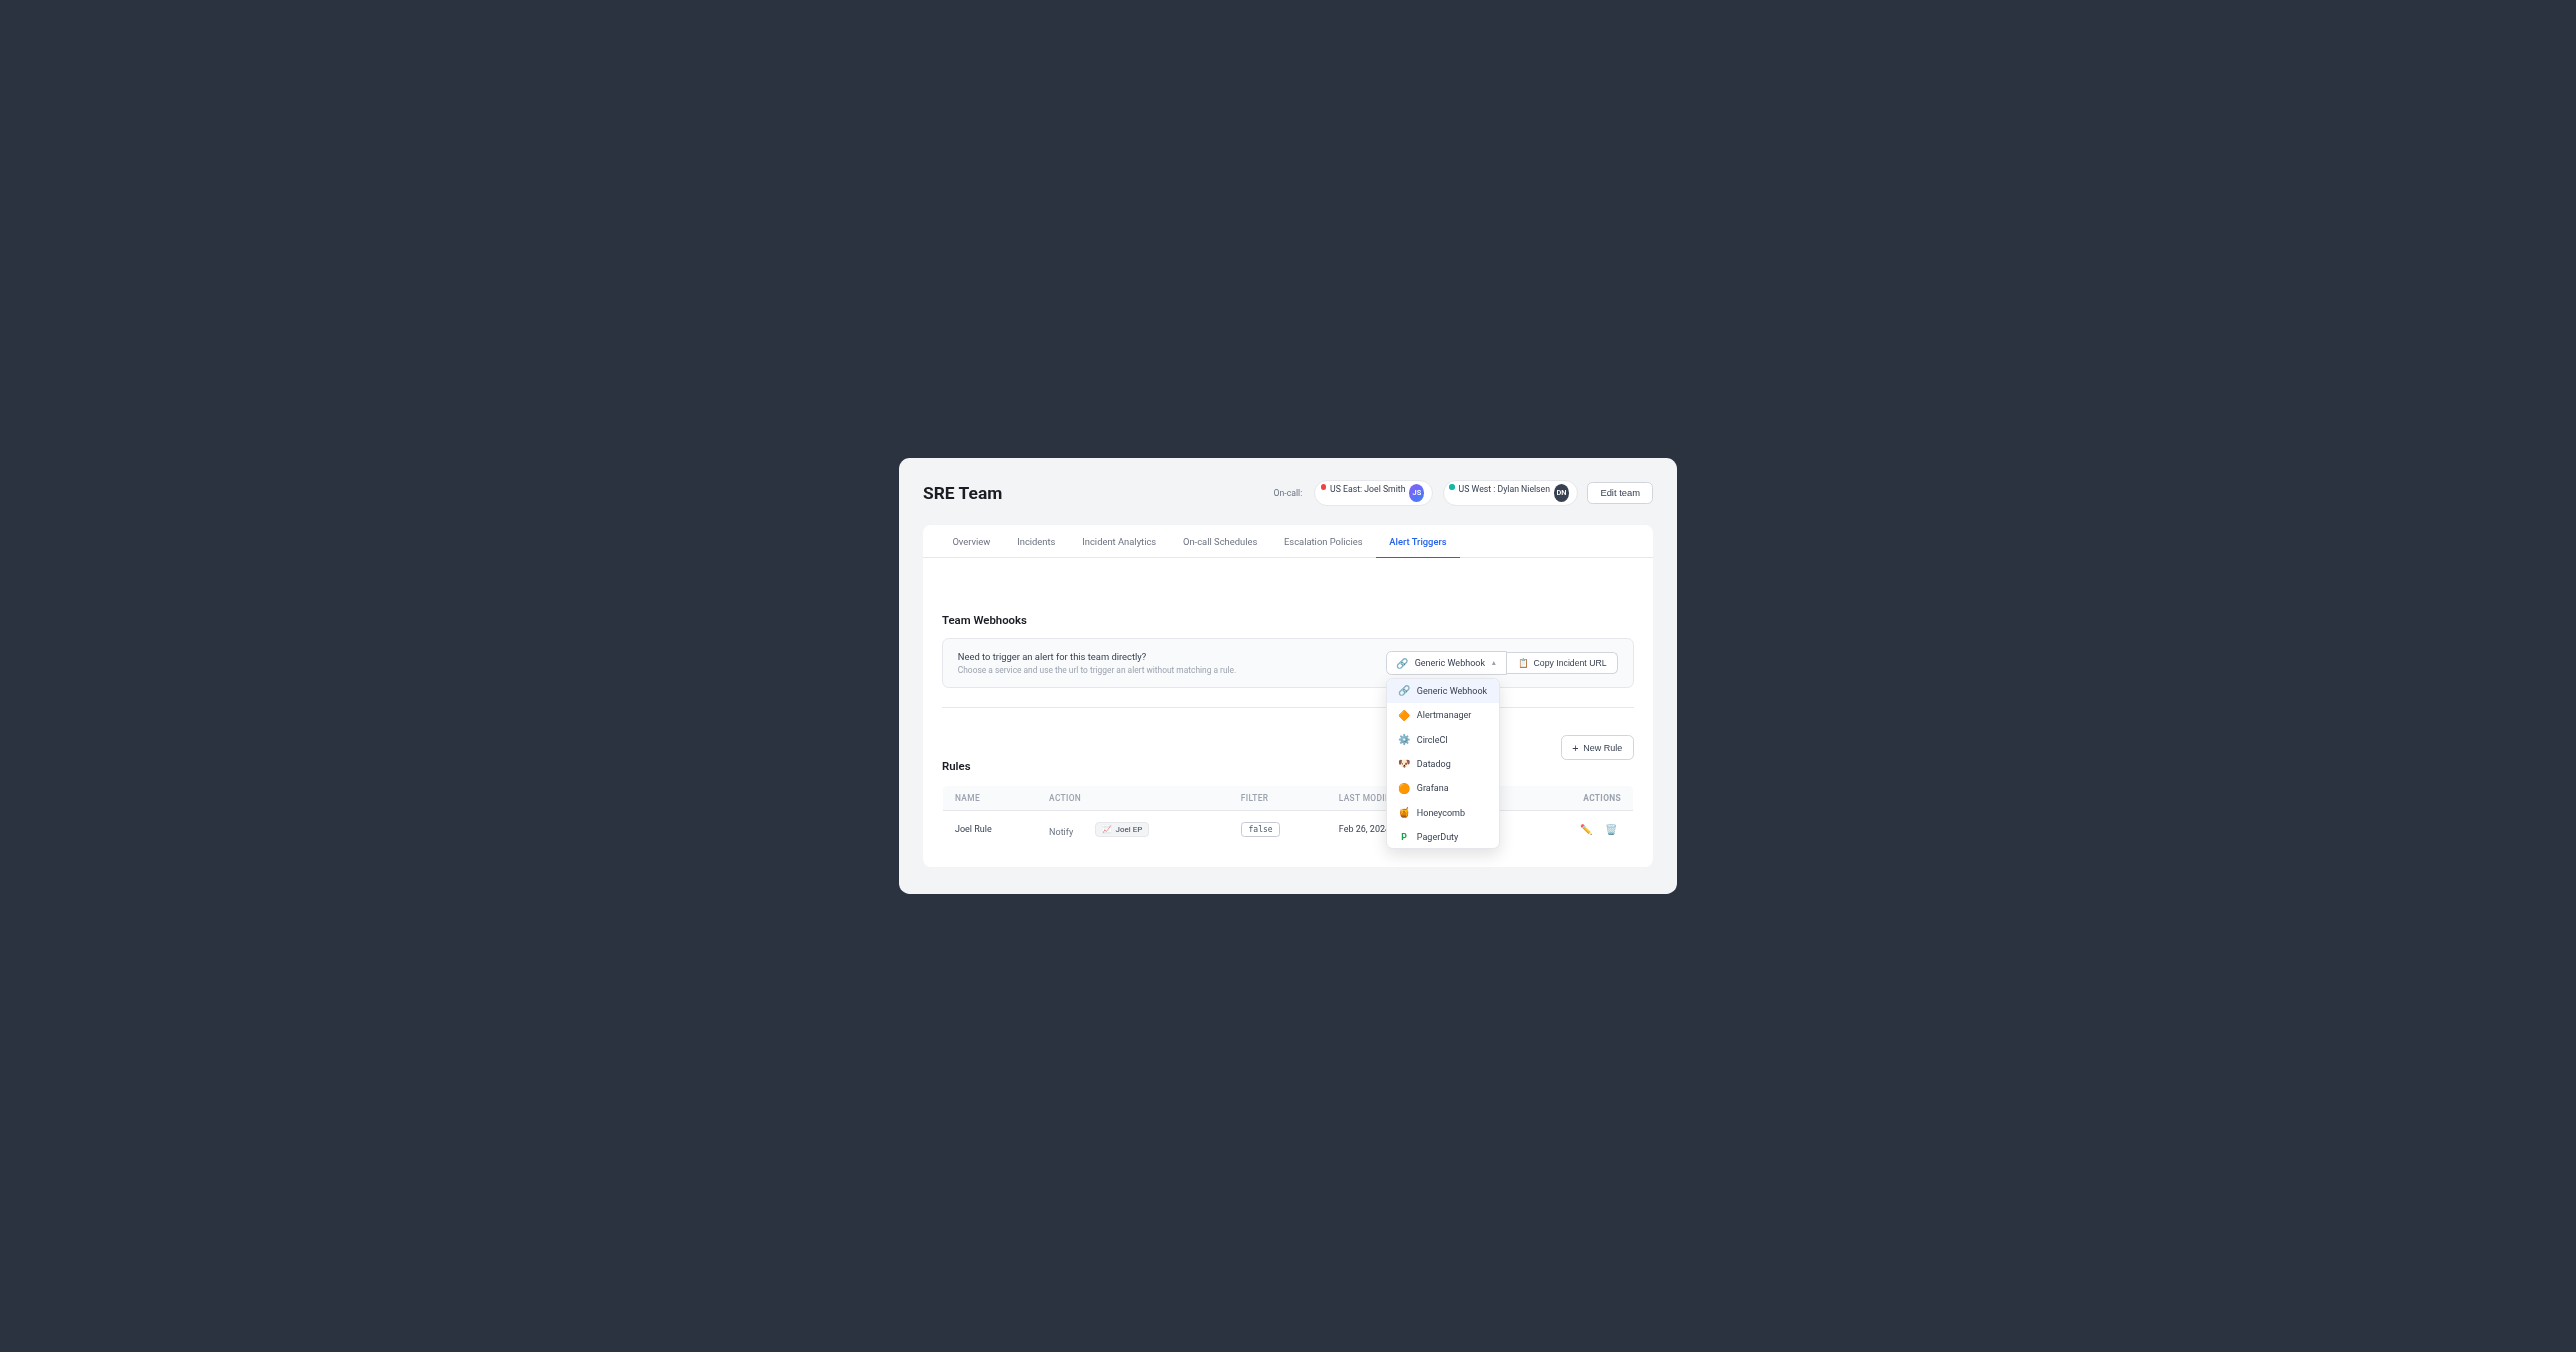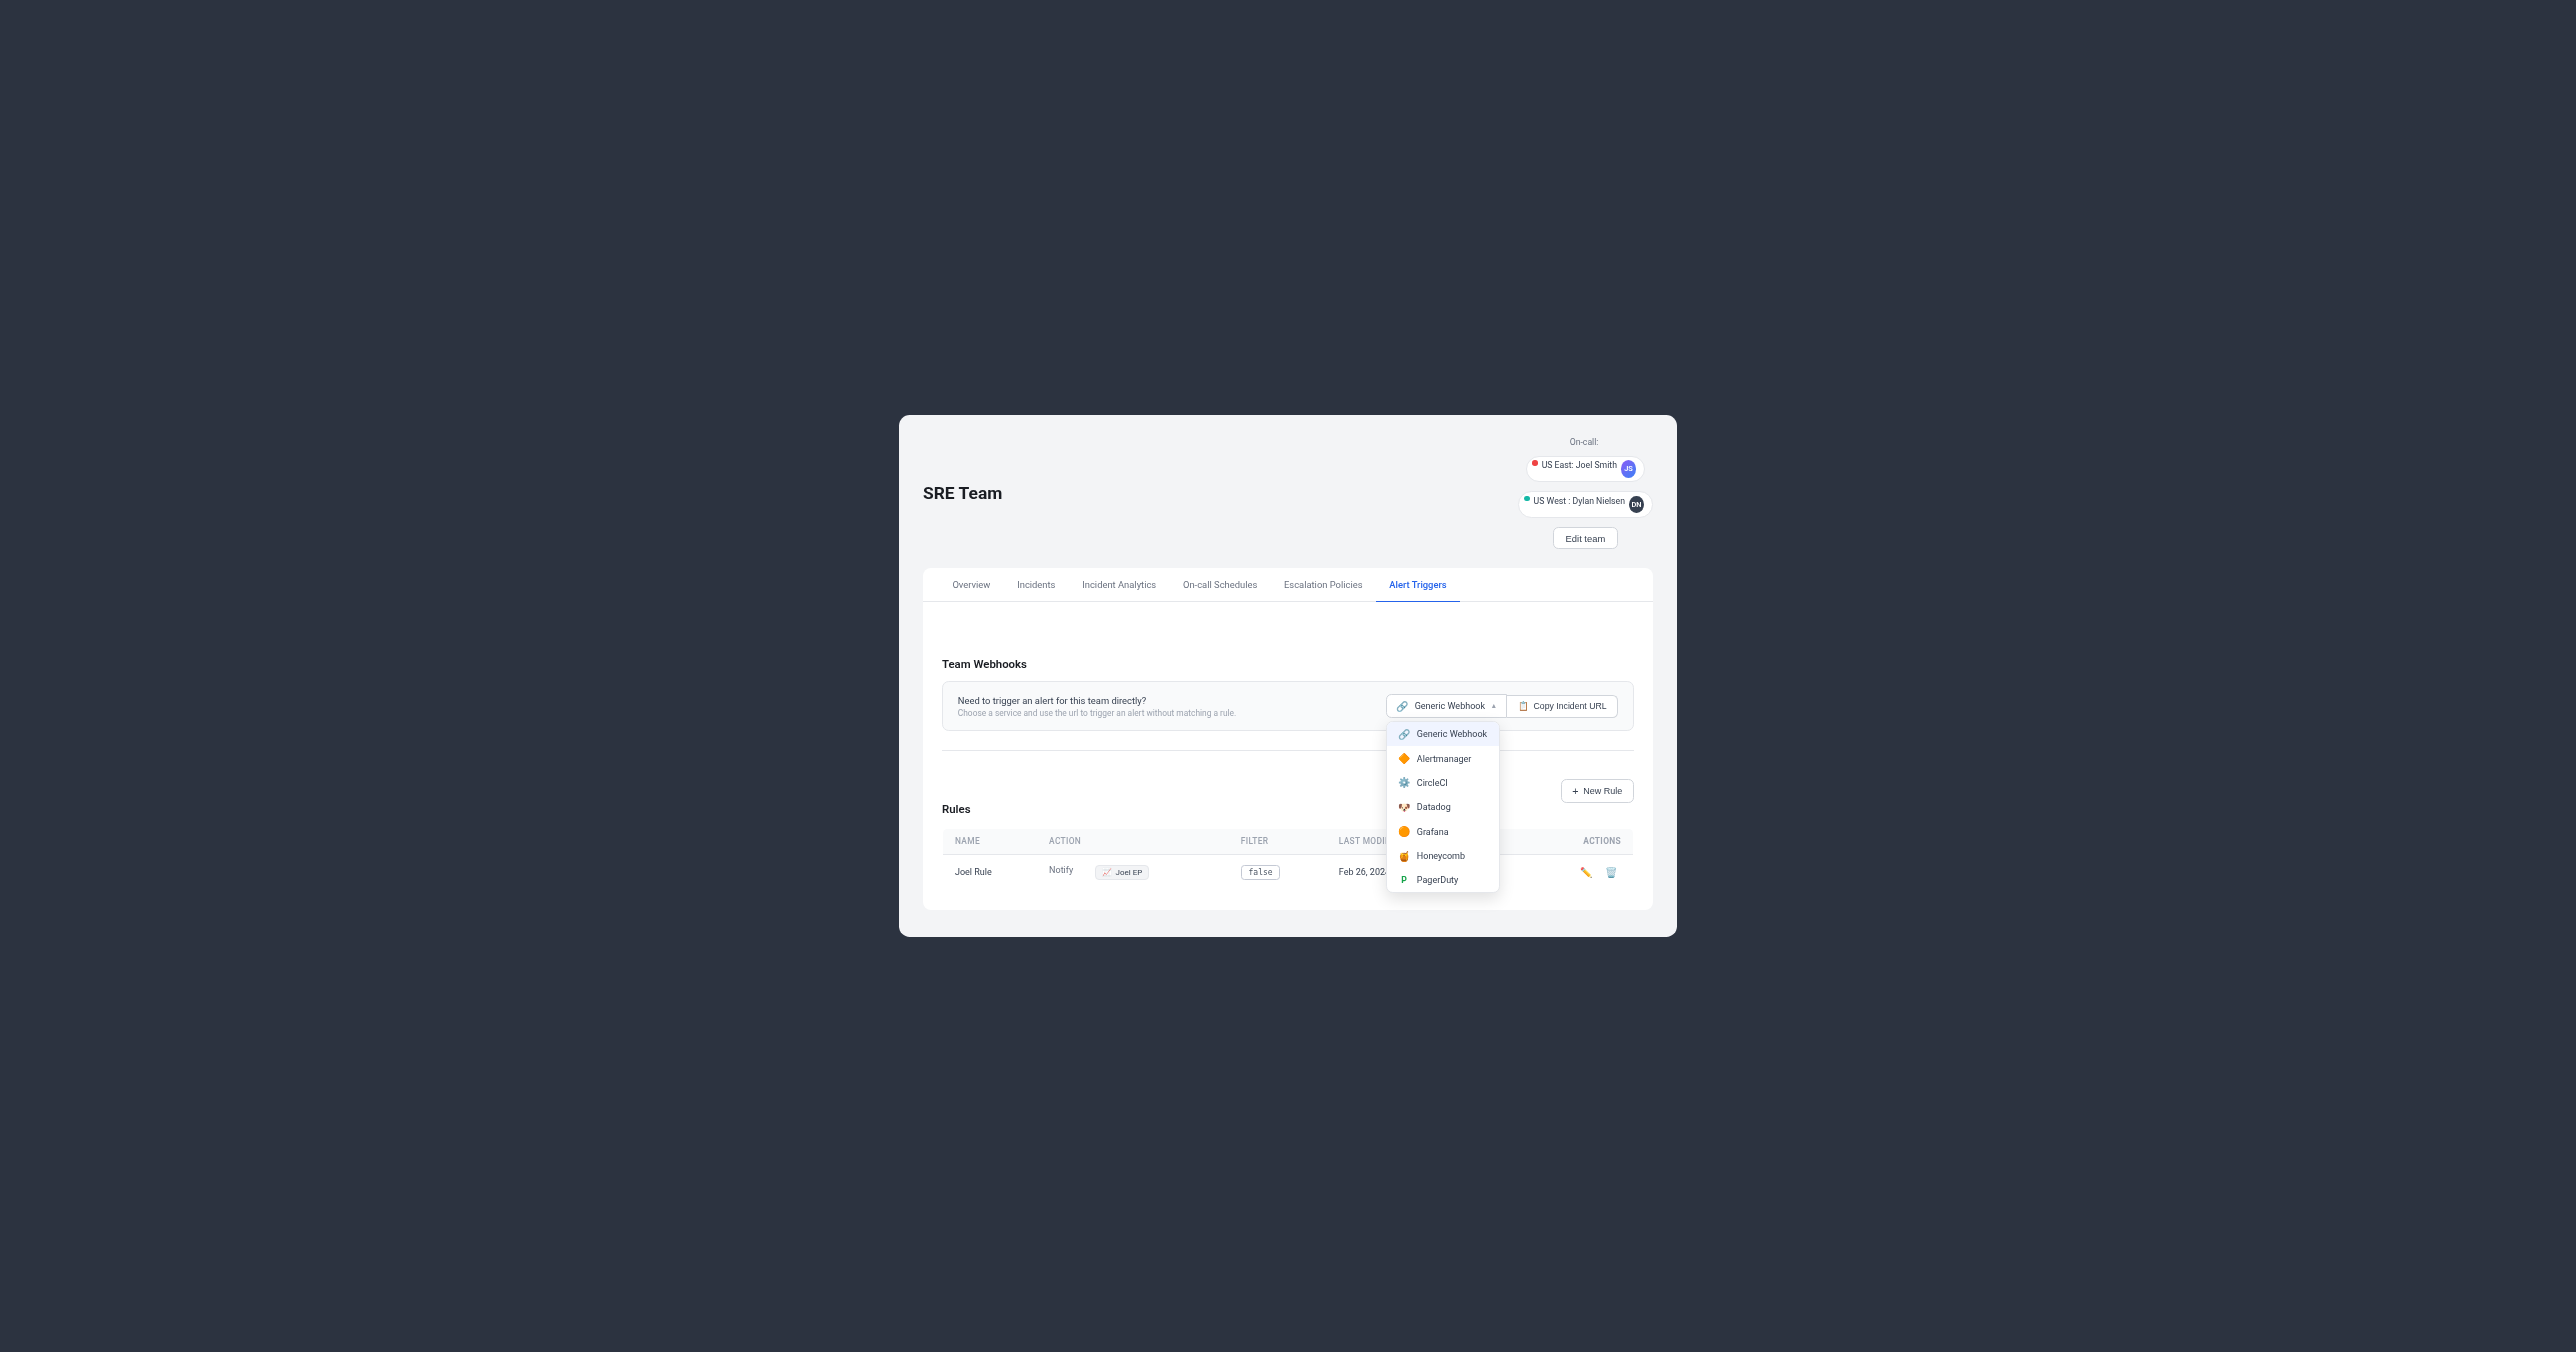--- a/index.html
+++ b/index.html
@@ -28,21 +28,20 @@
     }
     .team-title {
       font-size: 17.4px;
       font-weight: 700;
       color: #1a1d23;
     }
     .header-right {
       display: flex;
       align-items: center;
       gap: 9.4px;
-      flex-direction: column;
     }
     .oncall-label {
       font-size: 8.7px;
       color: #6b7280;
       margin-right: 2.7px;
     }
     .oncall-badge {
       display: flex;
       gap: 4px;
       border: 1px solid #e5e7eb;
@@ -264,21 +263,21 @@
     }
     .rules-table td {
       padding: 9.4px 12px;
       font-size: 9px;
       color: #374151;
       border-bottom: 0.7px solid #f3f4f6;
     }
     .rules-table tr:last-child td { border-bottom: none; }
     .action-cell {
       display: flex;
-      align-items: flex-start;
+      align-items: flex-end;
       gap: 22px;
     }
     .notify-label {
       color: #6b7280;
     }
     .ep-badge {
       display: inline-flex;
       align-items: center;
       gap: 3.4px;
       background: #f3f4f6;

